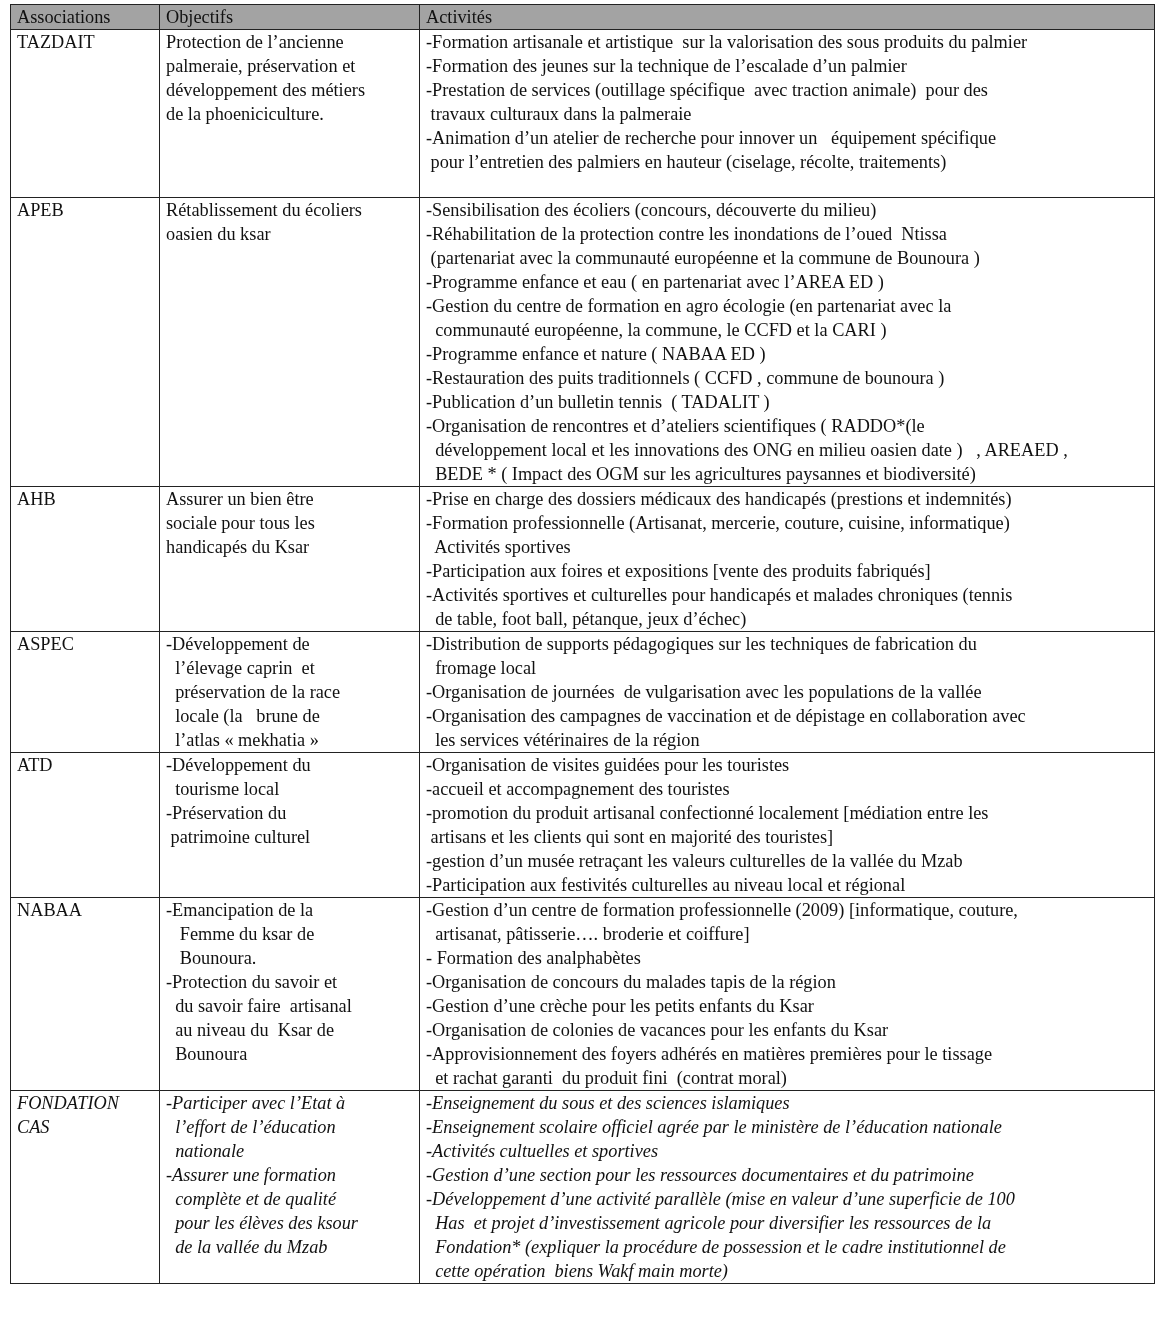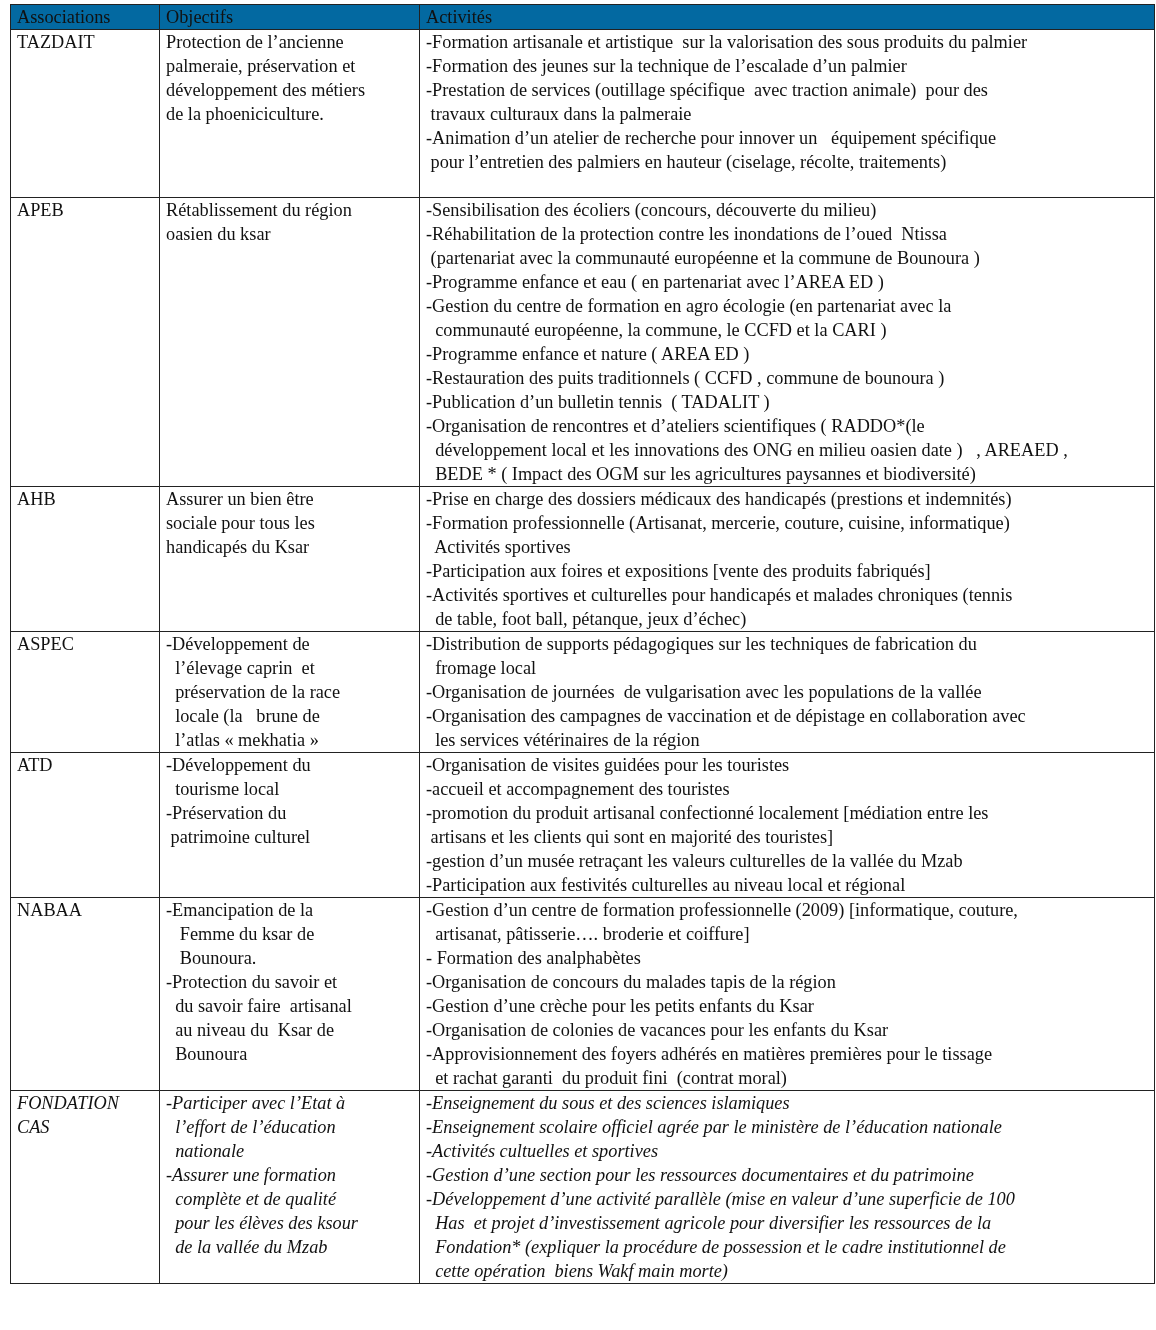--- a/index.html
+++ b/index.html
@@ -17,21 +17,21 @@
     line-height: 24px;
   }
   table.main td, table.main th {
     border: 1.4px solid #222;
     vertical-align: top;
     padding: 0 2px 0 6px;
     text-align: left;
     font-weight: normal;
   }
   table.main th {
-    background: #0369a1;
+    background: #a3a3a3;
     height: 24px;
   }
   col.c1 { width: 149px; }
   col.c2 { width: 260px; }
   col.c3 { width: 735px; }
   .line { display: block; white-space: pre; }
 </style>
 </head>
 <body>
 
@@ -66,31 +66,31 @@
           <span class="line"> travaux culturaux dans la palmeraie</span>
           <span class="line">-Animation d’un atelier de recherche pour innover un   équipement spécifique</span>
           <span class="line"> pour l’entretien des palmiers en hauteur (ciselage, récolte, traitements)</span>
         </td>
       </tr>
       <tr style="height: 144px; font-family: Liberation Serif, serif;">
         <td>
           <span class="line">APEB</span>
         </td>
         <td>
-          <span class="line">Rétablissement du région</span>
+          <span class="line">Rétablissement du écoliers</span>
           <span class="line">oasien du ksar</span>
         </td>
         <td>
           <span class="line">-Sensibilisation des écoliers (concours, découverte du milieu)</span>
           <span class="line">-Réhabilitation de la protection contre les inondations de l’oued  Ntissa</span>
           <span class="line"> (partenariat avec la communauté européenne et la commune de Bounoura )</span>
           <span class="line">-Programme enfance et eau ( en partenariat avec l’AREA ED )</span>
           <span class="line">-Gestion du centre de formation en agro écologie (en partenariat avec la</span>
           <span class="line">  communauté européenne, la commune, le CCFD et la CARI )</span>
-          <span class="line">-Programme enfance et nature ( AREA ED )</span>
+          <span class="line">-Programme enfance et nature ( NABAA ED )</span>
           <span class="line">-Restauration des puits traditionnels ( CCFD , commune de bounoura )</span>
           <span class="line">-Publication d’un bulletin tennis  ( TADALIT )</span>
           <span class="line">-Organisation de rencontres et d’ateliers scientifiques ( RADDO*(le</span>
           <span class="line">  développement local et les innovations des ONG en milieu oasien date )   , AREAED ,</span>
           <span class="line">  BEDE * ( Impact des OGM sur les agricultures paysannes et biodiversité)</span>
         </td>
       </tr>
       <tr style="height: 144px;">
         <td>
           <span class="line">AHB</span>

